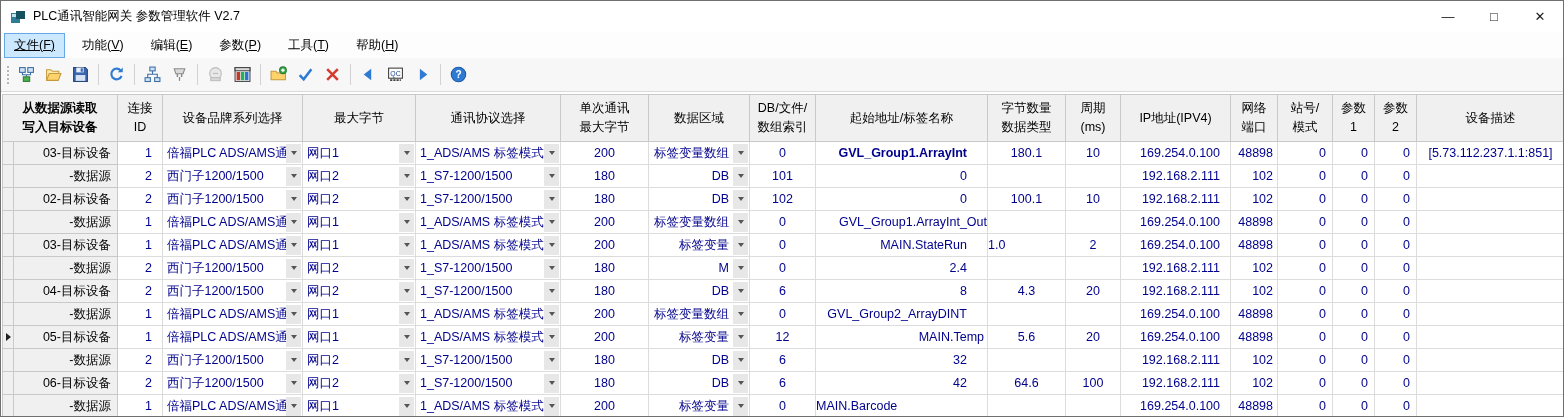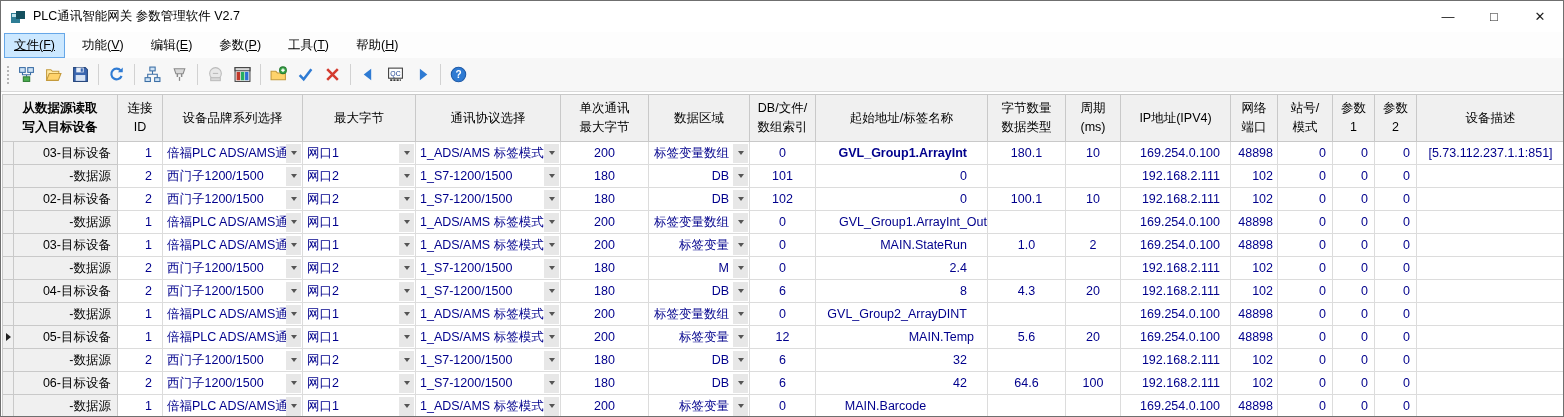--- a/index.html
+++ b/index.html
@@ -459,21 +459,21 @@
             <td>
               <div class="ddwrap">
                 <span class="val" style="text-align: right; padding-right: 4px;">标签变量</span>
                 <span class="dd">
                   <i class="caret"></i>
                 </span>
               </div>
             </td>
             <td style="text-align: center;">0</td>
             <td style="text-align: right; padding-right: 20px;">MAIN.StateRun</td>
-            <td style="text-align: center;">1.0</td>
+            <td style="text-align: left;">1.0</td>
             <td style="text-align: center;">2</td>
             <td style="text-align: right; padding-right: 10px;">169.254.0.100</td>
             <td style="text-align: right; padding-right: 4px;">48898</td>
             <td style="text-align: right; padding-right: 6px;">0</td>
             <td style="text-align: right; padding-right: 6px;">0</td>
             <td style="text-align: right; padding-right: 6px;">0</td>
             <td style="text-align: center;"></td>
           </tr>
           <tr>
             <td class="selector"></td>
@@ -652,21 +652,21 @@
             <td style="text-align: center;">200</td>
             <td>
               <div class="ddwrap">
                 <span class="val" style="text-align: right; padding-right: 4px;">标签变量</span>
                 <span class="dd">
                   <i class="caret"></i>
                 </span>
               </div>
             </td>
             <td style="text-align: center;">12</td>
-            <td style="text-align: right; padding-right: 13px;">MAIN.Temp</td>
+            <td style="text-align: right; padding-right: 3px;">MAIN.Temp</td>
             <td style="text-align: center;">5.6</td>
             <td style="text-align: center;">20</td>
             <td style="text-align: right; padding-right: 10px;">169.254.0.100</td>
             <td style="text-align: right; padding-right: 4px;">48898</td>
             <td style="text-align: right; padding-right: 6px;">0</td>
             <td style="text-align: right; padding-right: 6px;">0</td>
             <td style="text-align: right; padding-right: 6px;">0</td>
             <td style="text-align: center;"></td>
           </tr>
           <tr>
@@ -796,21 +796,21 @@
             <td style="text-align: center;">200</td>
             <td>
               <div class="ddwrap">
                 <span class="val" style="text-align: right; padding-right: 4px;">标签变量</span>
                 <span class="dd">
                   <i class="caret"></i>
                 </span>
               </div>
             </td>
             <td style="text-align: center;">0</td>
-            <td style="text-align: center; padding-right: 32px;">MAIN.Barcode</td>
+            <td style="text-align: left; padding-right: 32px;">MAIN.Barcode</td>
             <td style="text-align: center;"></td>
             <td style="text-align: center;"></td>
             <td style="text-align: right; padding-right: 10px;">169.254.0.100</td>
             <td style="text-align: right; padding-right: 4px;">48898</td>
             <td style="text-align: right; padding-right: 6px;">0</td>
             <td style="text-align: right; padding-right: 6px;">0</td>
             <td style="text-align: right; padding-right: 6px;">0</td>
             <td style="text-align: center;"></td>
           </tr>
         </tbody>

